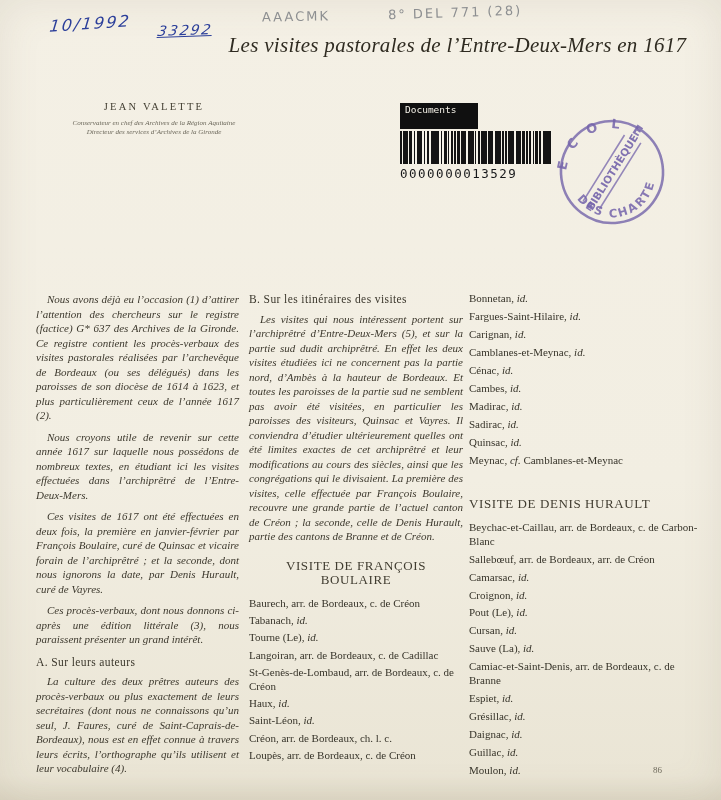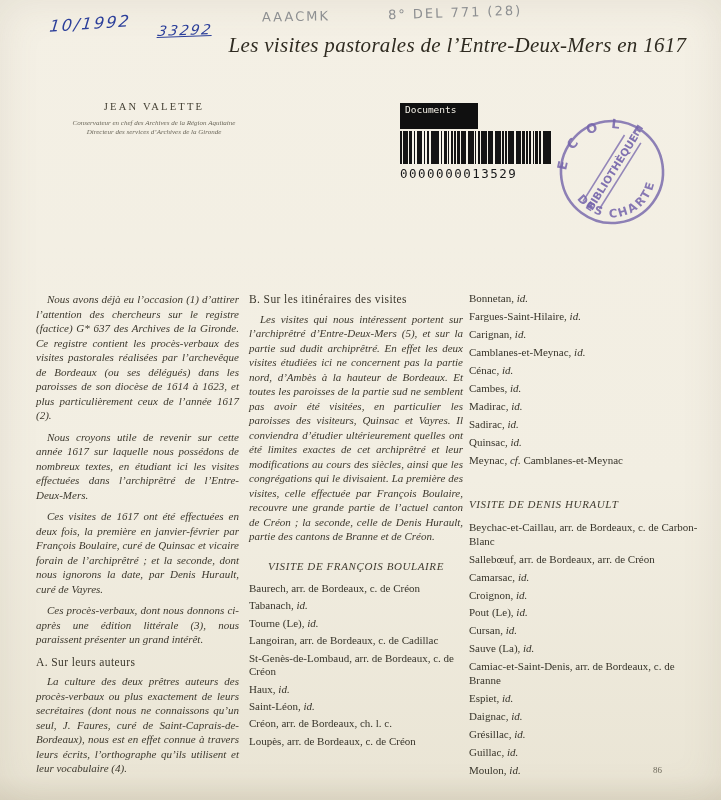--- a/index.html
+++ b/index.html
@@ -43,21 +43,21 @@
   
   .stamp{position:absolute;left:550px;top:110px;width:124px;height:124px;
     transform:rotate(-8deg);opacity:.88;}
   
   .col{position:absolute;top:252px;font-size:11px;line-height:14.5px;margin-top:40px;}
   .col1{left:36px;width:203px;}
   .col2{left:249px;width:214px;}
   .col3{left:469px;width:236px;}
   .para{font-style:italic;text-align:justify;text-indent:11px;margin:0 0 7px 0;color:#3c382d;}
   .sec-heading{font-style:normal;font-size:11.5px;color:#3b372c;margin:8px 0 5px 0;letter-spacing:.4px;}
-  .list-heading{font-size:11px;letter-spacing:.6px;color:#403c30;margin:15px 0 9px 0;font-style:italic;}
+  .list-heading{font-size:13px;letter-spacing:.6px;color:#403c30;margin:15px 0 9px 0;}
   .list-heading.centered{text-align:center;}
   .list{font-style:normal;}
   .list-item{line-height:13.6px;margin-bottom:3.8px;color:#37342a;}
   .col3 .list-item{margin-bottom:4.4px;}
   .list-item .it{font-style:italic;}
   
   .page-number{position:absolute;left:653px;top:765px;font-size:9px;color:#6e6a5c;}
 </style>
 </head>
 <body>
@@ -145,21 +145,21 @@
     <div class="list">
         <div class="list-item"><span>Beychac-et-Caillau, arr. de Bordeaux, c. de Carbon-Blanc</span></div>
         <div class="list-item"><span>Sallebœuf, arr. de Bordeaux, arr. de Créon</span></div>
         <div class="list-item"><span>Camarsac, </span><span class="it">id.</span></div>
         <div class="list-item"><span>Croignon, </span><span class="it">id.</span></div>
         <div class="list-item"><span>Pout (Le), </span><span class="it">id.</span></div>
         <div class="list-item"><span>Cursan, </span><span class="it">id.</span></div>
         <div class="list-item"><span>Sauve (La), </span><span class="it">id.</span></div>
         <div class="list-item"><span>Camiac-et-Saint-Denis, arr. de Bordeaux, c. de Branne</span></div>
         <div class="list-item"><span>Espiet, </span><span class="it">id.</span></div>
+        <div class="list-item"><span>Grésillac, </span><span class="it">id.</span></div>
         <div class="list-item"><span>Daignac, </span><span class="it">id.</span></div>
-        <div class="list-item"><span>Grésillac, </span><span class="it">id.</span></div>
         <div class="list-item"><span>Guillac, </span><span class="it">id.</span></div>
         <div class="list-item"><span>Moulon, </span><span class="it">id.</span></div>
       </div>
   </div>
 
   <div class="page-number">86</div>
 </div>
 
 </body></html>

